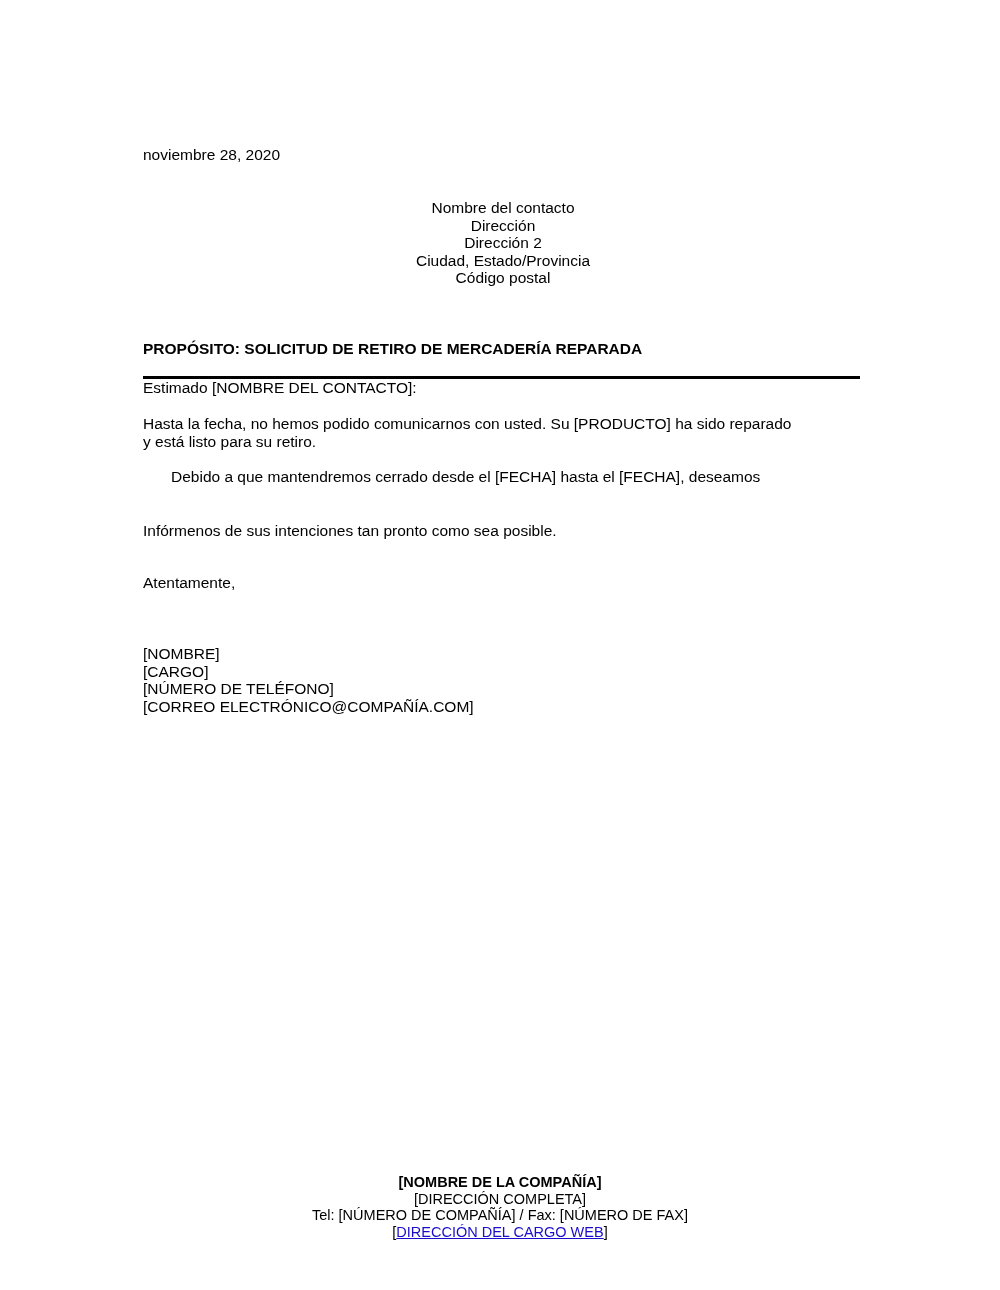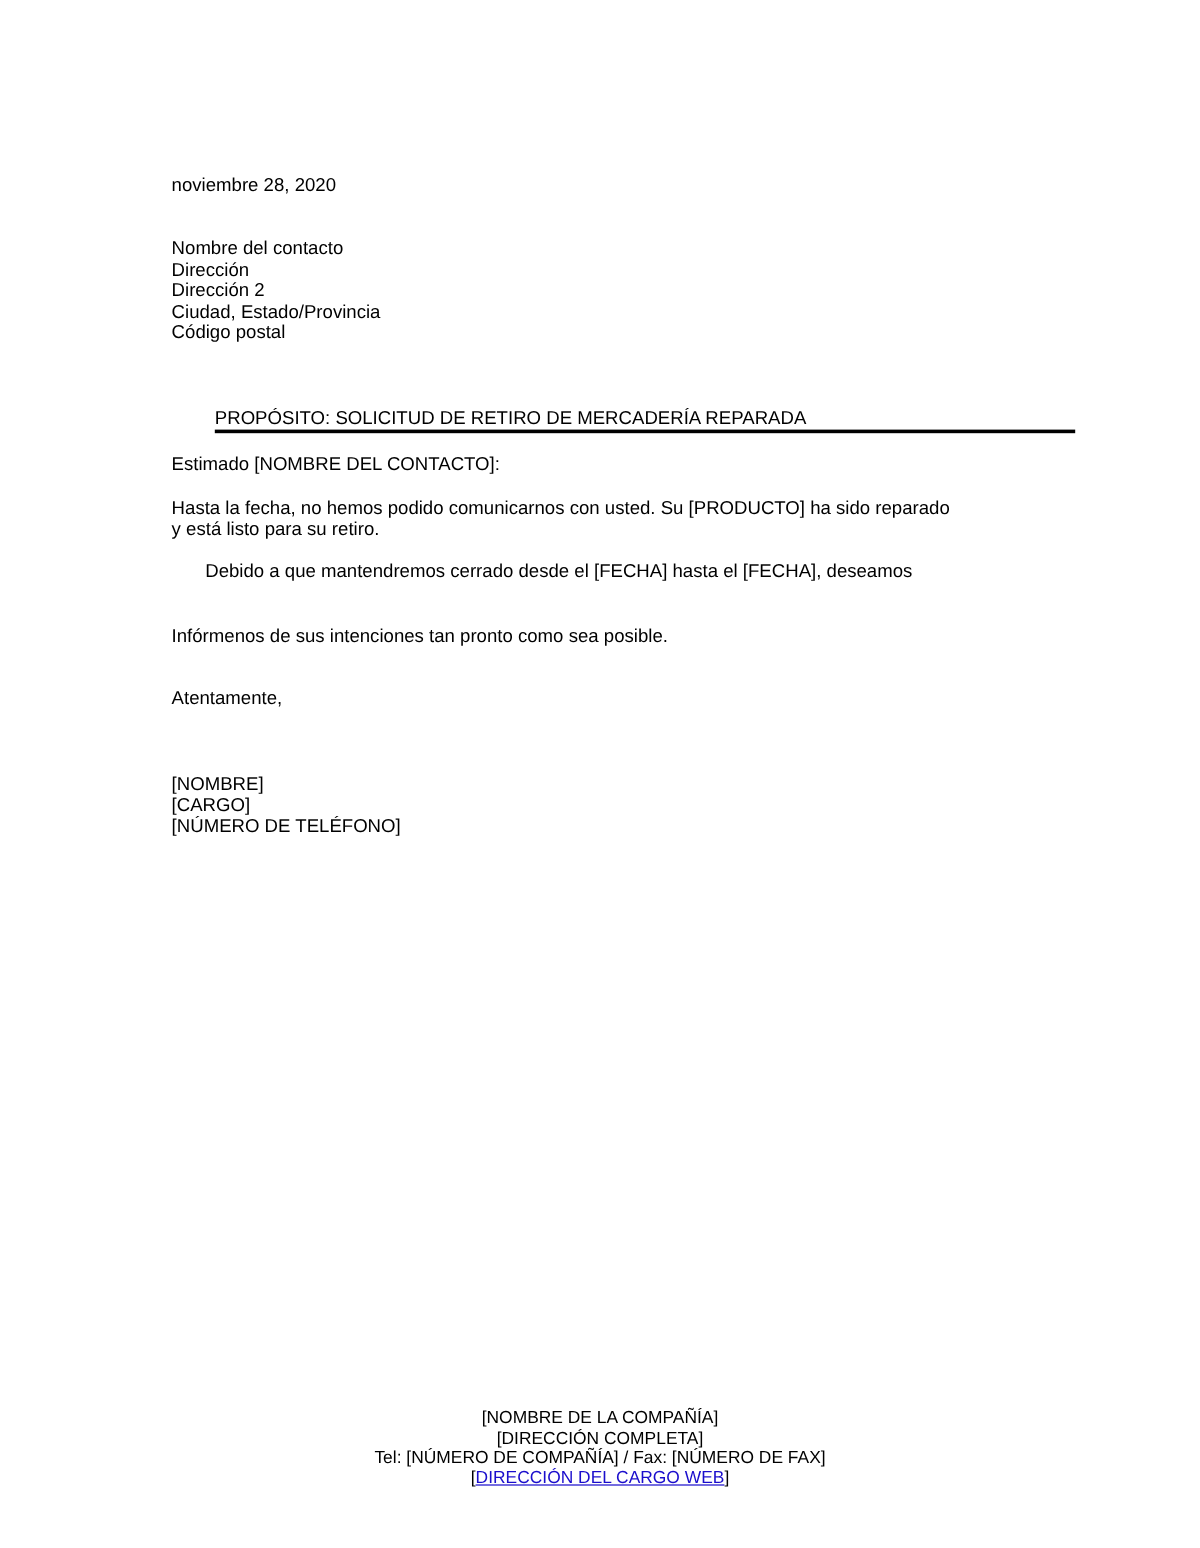--- a/index.html
+++ b/index.html
@@ -21,45 +21,44 @@
       left: 0; top: 2px;
       width: 941px; height: 1290px;
     }
     .block {
       position: absolute;
       left: 143px;
       width: 720px;
     }
     .line { display: block; white-space: nowrap; }
     .date { top: 144px; }
-    .address { top: 197px; }
+    .address { top: 197px; text-align: center; }
     .subject {
       top: 338px;
       width: 717px;
-      font-weight: normal;
-      padding-bottom: 0;
+      font-weight: bold;
+      padding-bottom: 18px;
       border-bottom: 3px solid #000000;
-      margin-left: 36px;
     }
     .greeting { top: 377px; }
     .para1 { top: 413px; }
     .para2 { top: 466px; margin-left: 28px; }
     .para3 { top: 520px; }
     .closing { top: 572px; }
     .signature { top: 643px; }
     .footer {
       position: absolute;
       left: 0;
       width: 1000px;
       top: 1172px;
       text-align: center;
       font-size: 14.5px;
       line-height: 16.6px;
     }
-    .footer .company { font-weight: normal; }
+    .footer .company { font-weight: bold; }
     .footer a {
       color: #1a0dcc;
       text-decoration: underline;
     }
   </style>
 </head>
 <body>
 
 <div class="page">
 
@@ -97,20 +96,21 @@
   </div>
 
   <div class="block closing">
     <span class="line">Atentamente,</span>
   </div>
 
   <div class="block signature">
     <span class="line">[NOMBRE]</span>
     <span class="line">[CARGO]</span>
     <span class="line">[NÚMERO DE TELÉFONO]</span>
+    <span class="line">[CORREO ELECTRÓNICO@COMPAÑÍA.COM]</span>
   </div>
 
   <div class="footer">
     <span class="line company">[NOMBRE DE LA COMPAÑÍA]</span>
     <span class="line">[DIRECCIÓN COMPLETA]</span>
     <span class="line">Tel: [NÚMERO DE COMPAÑÍA] / Fax: [NÚMERO DE FAX]</span>
     <span class="line"><span>[</span><a href="#">DIRECCIÓN DEL CARGO WEB</a><span>]</span></span>
   </div>
 
 </div>

